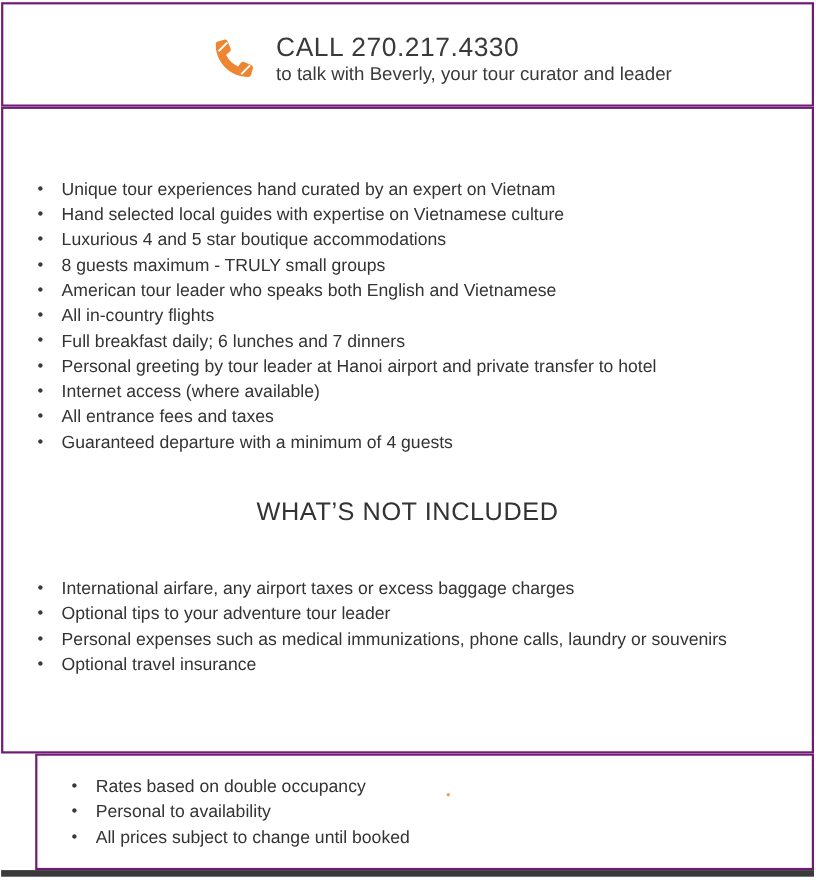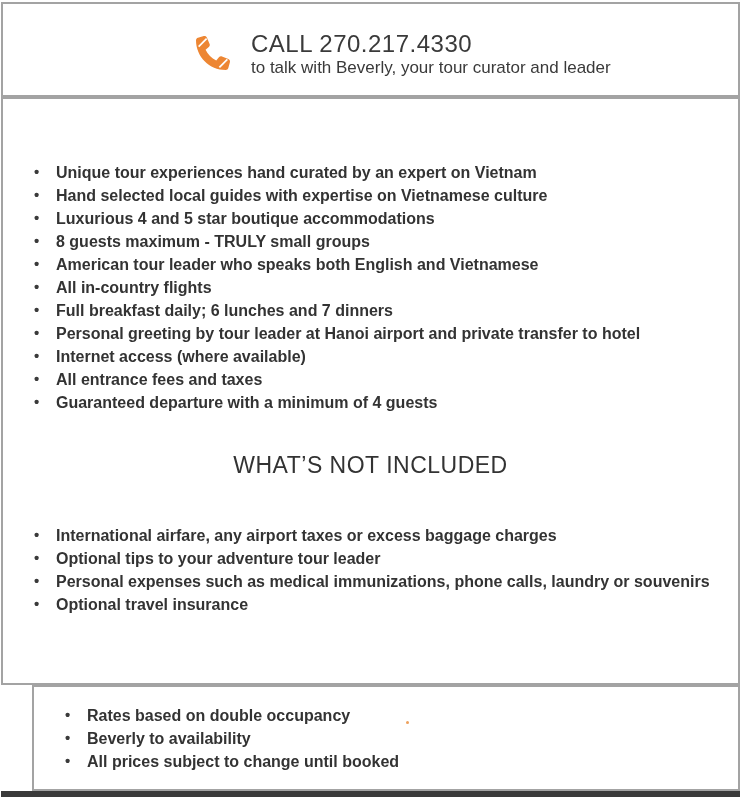--- a/index.html
+++ b/index.html
@@ -10,21 +10,21 @@
     background: #ffffff;
     font-family: "Liberation Sans", sans-serif;
     color: #333333;
     overflow: hidden;
   }
   .box {
     position: absolute;
     left: 1px;
     right: 2px;
     box-sizing: border-box;
-    border: 2px solid #a3a3a3;
+    border: 2px solid #701a75;
     background: #ffffff;
   }
   .box-header { top: 2px;   height: 95px; }
   .box-main   { top: 97px;  height: 588px; }
   .box-footer { top: 685px; height: 106px; margin-left: 31px; }
   .shadow-bar {
     position: absolute;
     top: 791px; left: 1px; right: 2px; height: 6px;
     background: #3a3a3a;
   }
@@ -58,21 +58,20 @@
     margin: 0;
     padding: 0 18px 0 53px;
     list-style: none;
   }
   ul.bullet-list li {
     position: relative;
     font-size: 16px;
     line-height: 23px;
     color: #333333;
     white-space: nowrap;
-    font-weight: bold;
   }
   ul.bullet-list li::before {
     content: "\2022";
     position: absolute;
     left: -22px;
     top: -1px;
     font-size: 15px;
     color: #3a3a3a;
   }
 
@@ -139,21 +138,21 @@
         <li>Optional tips to your adventure tour leader</li>
         <li>Personal expenses such as medical immunizations, phone calls, laundry or souvenirs</li>
         <li>Optional travel insurance</li>
       </ul>
   </div>
 
   <div class="box box-footer">
     <ul class="bullet-list">
 
     <li>Rates based on double occupancy</li>
-        <li>Beverly to availability</li>
+        <li>Personal to availability</li>
         <li>All prices subject to change until booked</li>
       </ul>
   </div>
 
   <div class="stray-dot"></div>
   <div class="shadow-bar"></div>
 
 </div>
 
 </body></html>

